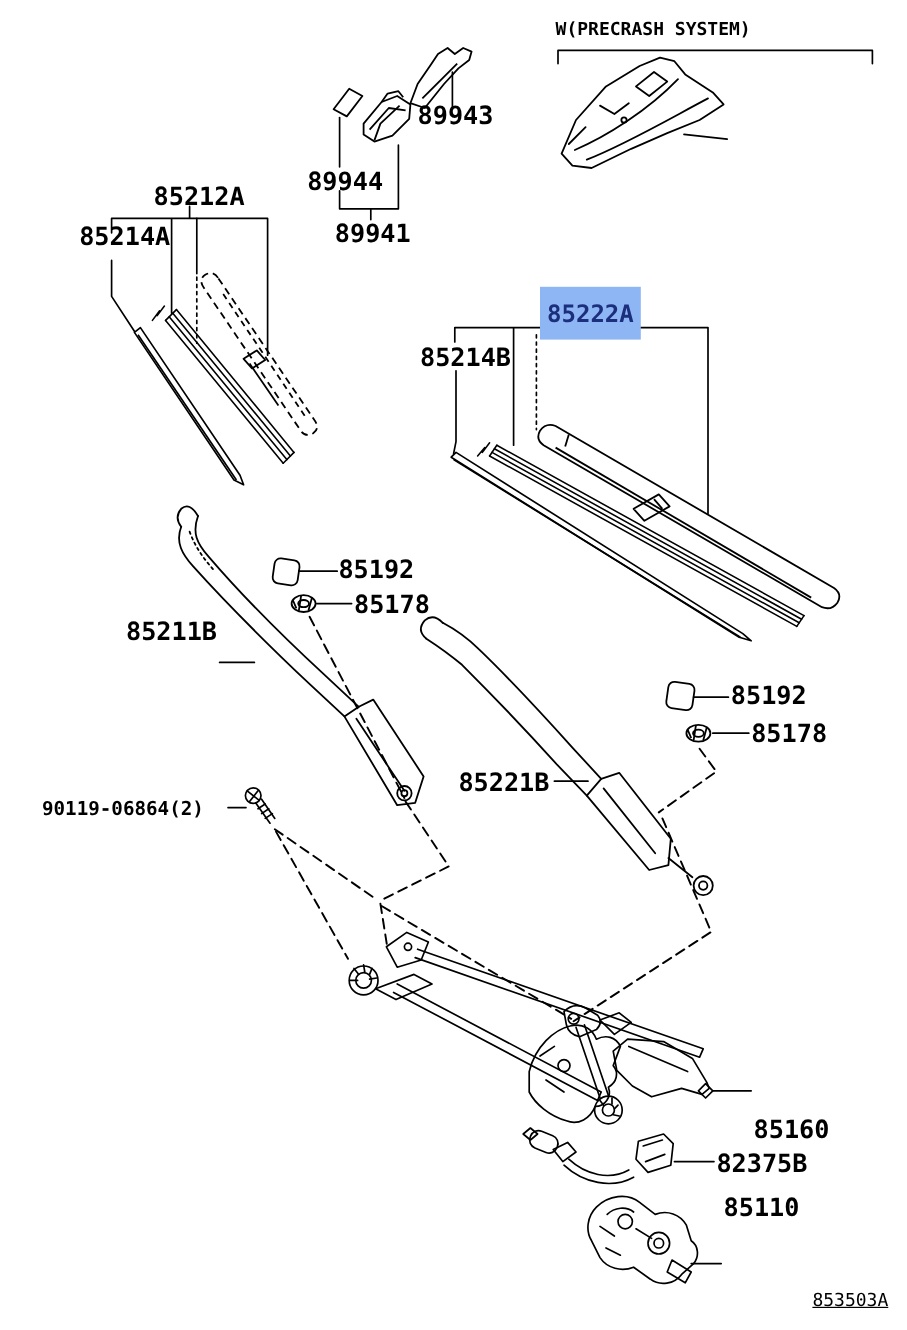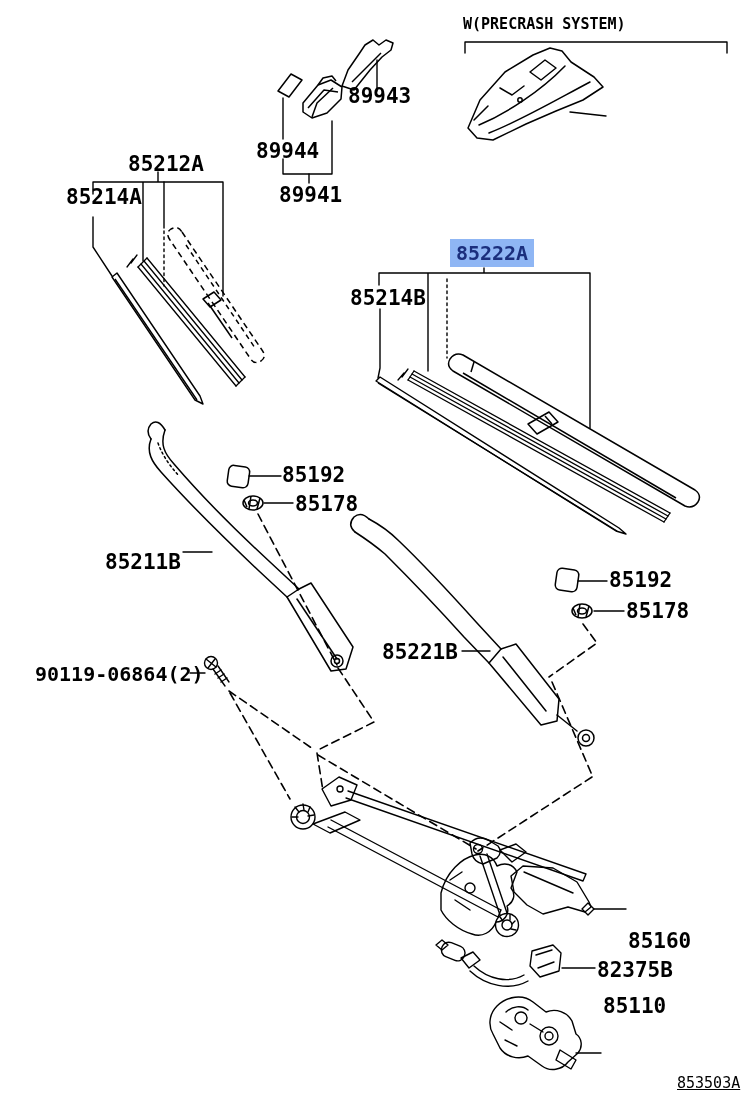--- a/index.html
+++ b/index.html
@@ -14,24 +14,24 @@
     background:var(--background);
     font-family:"DejaVu Sans Mono","Liberation Mono",monospace;
   }
   #stage{position:absolute;inset:0;width:756px;height:1108px;}
   svg.art{position:absolute;left:0;top:0;color:var(--line);}
   .part-label{
     position:absolute;white-space:nowrap;
     font:bold 21px/21px "DejaVu Sans Mono","Liberation Mono",monospace;
     color:var(--line);letter-spacing:0;cursor:pointer;
   }
-  .part-label.sm{font-size:20px;line-height:18px;}
+  .part-label.sm{font-size:16px;line-height:18px;}
   .part-label.selected{
     background:var(--highlight-bg);color:var(--highlight-text);
-    width:84px;height:28px;display:flex;align-items:center;justify-content:center;
+    width:84px;height:44px;display:flex;align-items:center;justify-content:center;
     font-size:20px;line-height:20px;
   }
   .note{
     position:absolute;white-space:nowrap;
     font:bold 15px/15px "DejaVu Sans Mono","Liberation Mono",monospace;color:var(--line);
   }
   .refer{
     position:absolute;white-space:nowrap;
     font:bold 18px/18.5px "DejaVu Sans Mono","Liberation Mono",monospace;color:var(--line);
   }
@@ -240,21 +240,21 @@
 
 <div class="part-label" style="left:348px;top:86px">89943</div>
 <div class="part-label" style="left:256px;top:141px">89944</div>
 <div class="part-label" style="left:279px;top:185px">89941</div>
 <div class="part-label" style="left:128px;top:154px">85212A</div>
 <div class="part-label" style="left:66px;top:187px">85214A</div>
 <div class="part-label selected" style="left:450px;top:239px">85222A</div>
 <div class="part-label" style="left:350px;top:288px">85214B</div>
 <div class="part-label" style="left:282px;top:465px">85192</div>
 <div class="part-label" style="left:295px;top:494px">85178</div>
-<div class="part-label" style="left:105px;top:552px">85211B</div>
+<div class="part-label" style="left:105px;top:516px">85211B</div>
 <div class="part-label" style="left:609px;top:570px">85192</div>
 <div class="part-label" style="left:626px;top:601px">85178</div>
 <div class="part-label" style="left:382px;top:642px">85221B</div>
 <div class="part-label sm" style="left:35px;top:665px">90119-06864(2)</div>
 <div class="part-label" style="left:628px;top:931px">85160</div>
 <div class="part-label" style="left:597px;top:960px">82375B</div>
 <div class="part-label" style="left:603px;top:996px">85110</div>
 
 <div class="note" style="left:463px;top:17px">W(PRECRASH SYSTEM)</div>
 <div class="figcode" style="left:677px;top:1076px">853503A</div>

